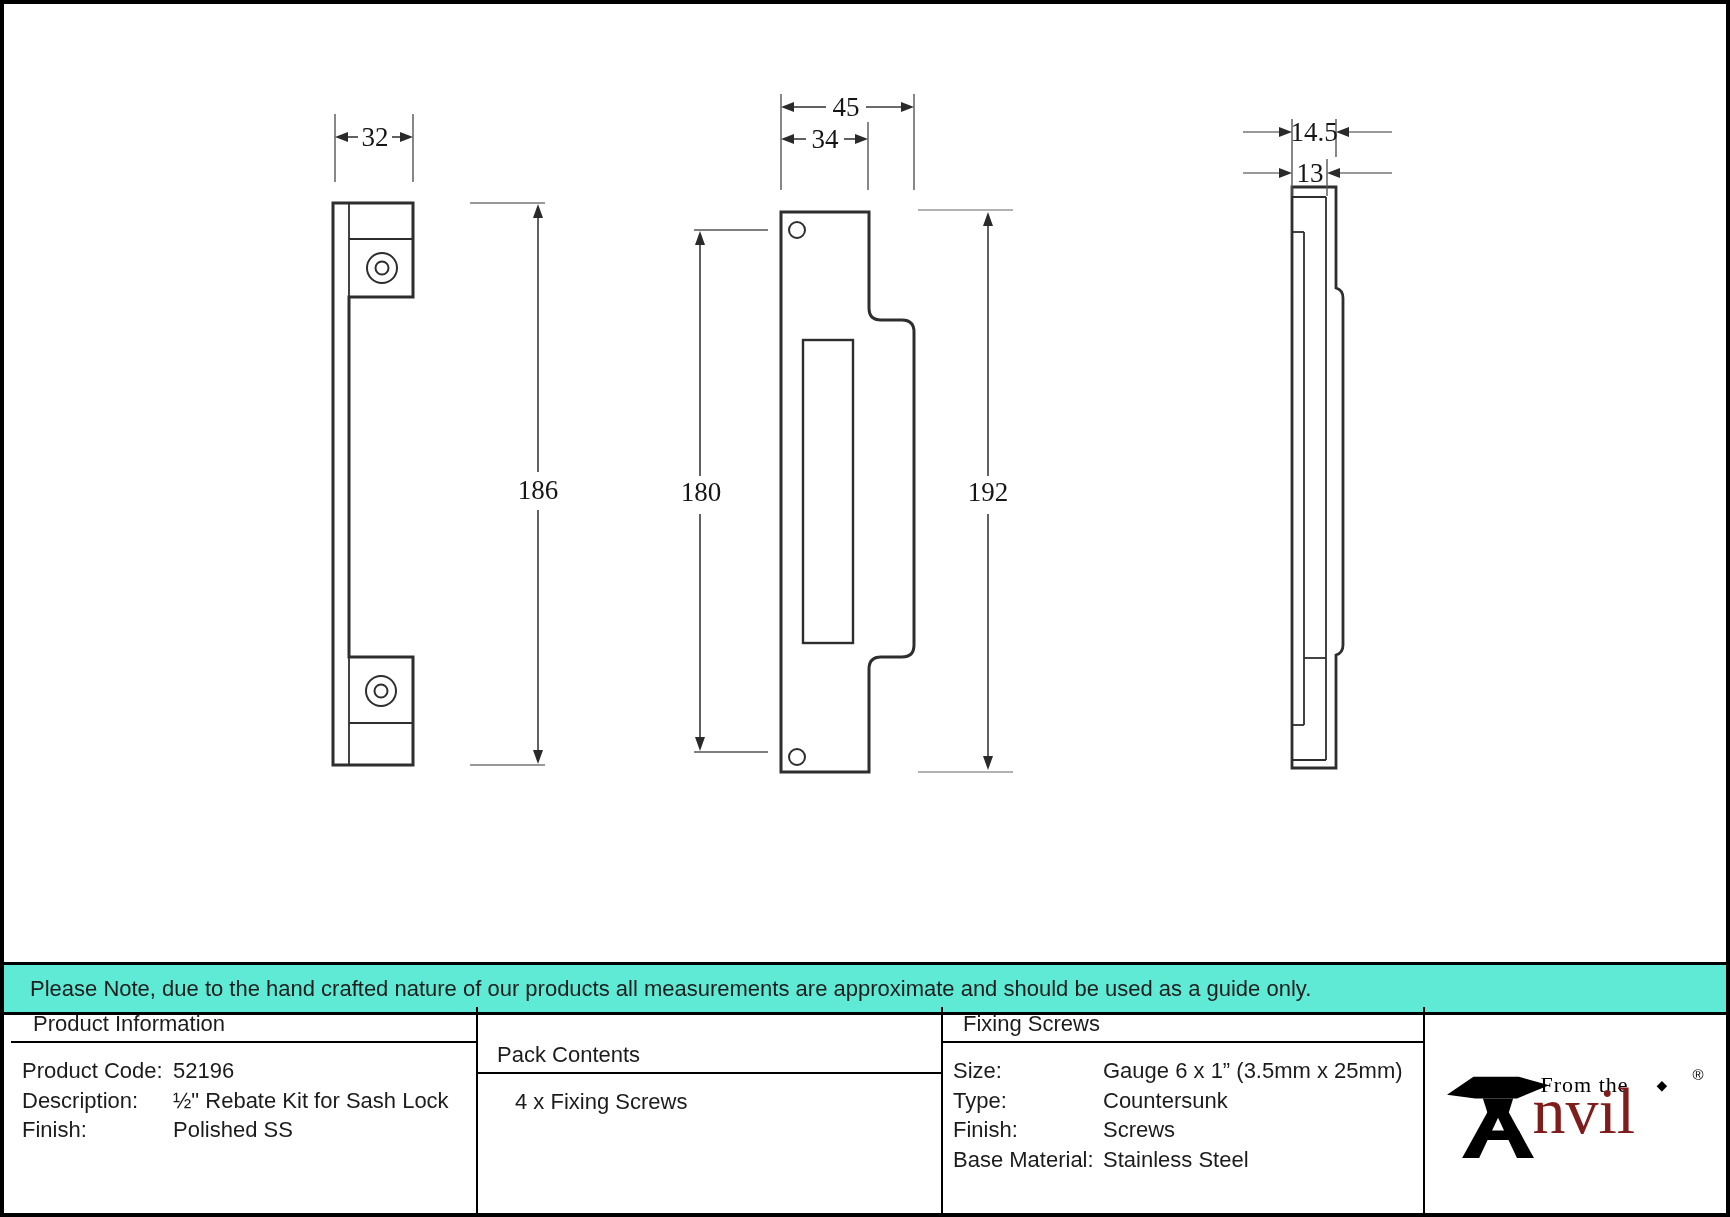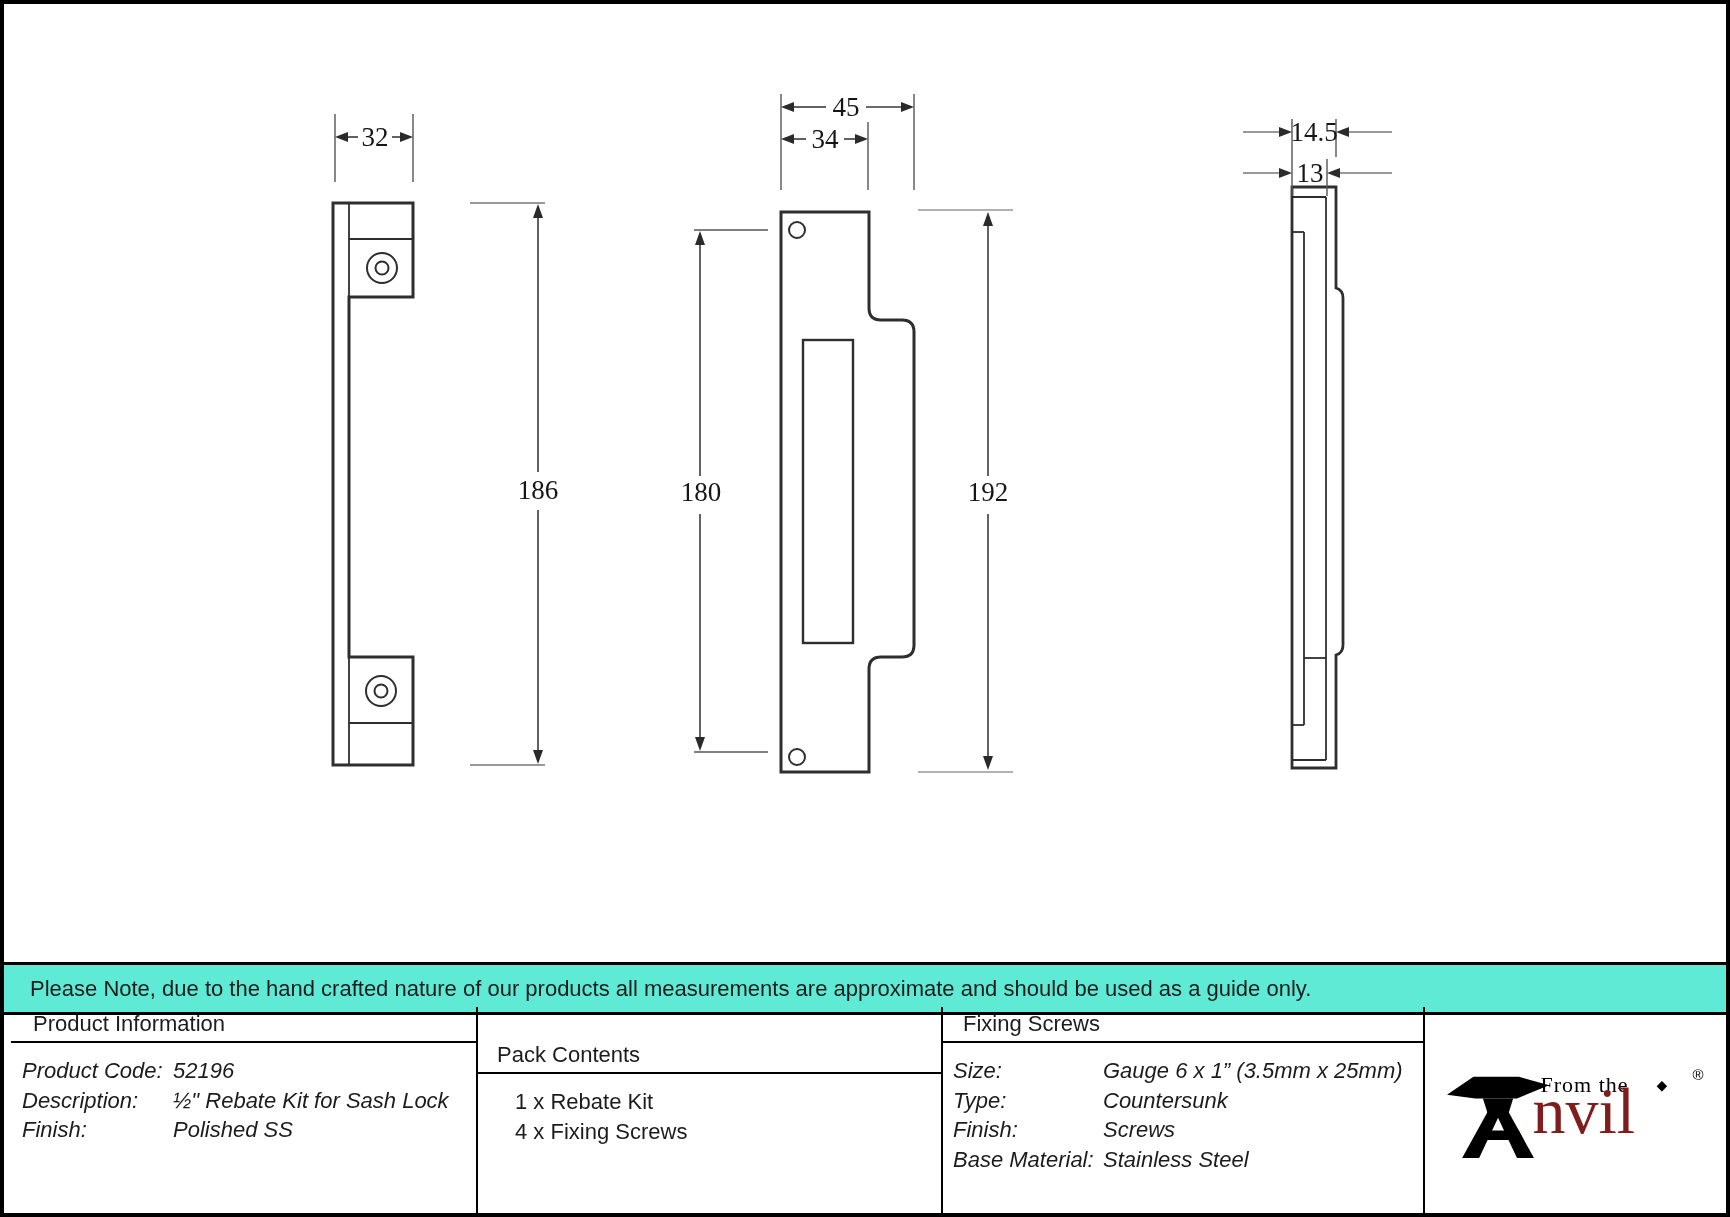--- a/index.html
+++ b/index.html
@@ -24,21 +24,21 @@
   .col-3{width:482px;}
   .col-4{width:305px;border-right:none;display:flex;align-items:center;justify-content:center;}
   .col-header{
     height:36px;box-sizing:border-box;border-bottom:2.5px solid #000;
     display:flex;align-items:center;font-size:22px;
   }
   .col-1 .col-header{padding-left:22px;margin-left:11px;}
   .col-2 .col-header{padding-left:19px;margin-top:31px;}
   .col-3 .col-header{padding-left:20px;}
   .col-body{padding-top:13px;font-size:22px;}
-  .kv{display:flex;line-height:29.5px;font-style:italic;}
+  .kv{display:flex;line-height:29.5px;}
   .col-1 .kv .k{flex:0 0 151px;padding-left:22px;}
   .col-3 .col-body{padding-left:10px;}
   .col-3 .kv .k{flex:0 0 150px;}
   .pack-item{padding-left:37px;line-height:29.5px;}
   
   .logo-wrap{position:relative;width:262px;height:125px;}
   .anvil-icon{position:absolute;left:0;top:20px;width:104px;height:90px;}
   .from-the{position:absolute;left:94px;top:22px;font-family:"Liberation Serif","DejaVu Serif",serif;font-size:22px;color:#000;letter-spacing:1px;white-space:nowrap;}
   .diamond{position:absolute;left:210px;top:27px;font-size:14px;color:#000;}
   .brand{position:absolute;left:86px;top:28px;font-family:"Liberation Serif","DejaVu Serif",serif;font-size:66px;line-height:1;color:#7f1d1d;}
@@ -173,21 +173,20 @@
         <div class="kv">
           <span class="k">Finish:</span>
           <span class="v">Polished SS</span>
         </div>
       </div>
     </div>
 
     <div class="col col-2">
       <div class="col-header">Pack Contents</div>
       <div class="col-body">
-        <div class="pack-item">1 x Rebate Kit</div>
         <div class="pack-item">4 x Fixing Screws</div>
       </div>
     </div>
 
     <div class="col col-3">
       <div class="col-header">Fixing Screws</div>
       <div class="col-body">
         <div class="kv">
           <span class="k">Size:</span>
           <span class="v">Gauge 6 x 1” (3.5mm x 25mm)</span>

